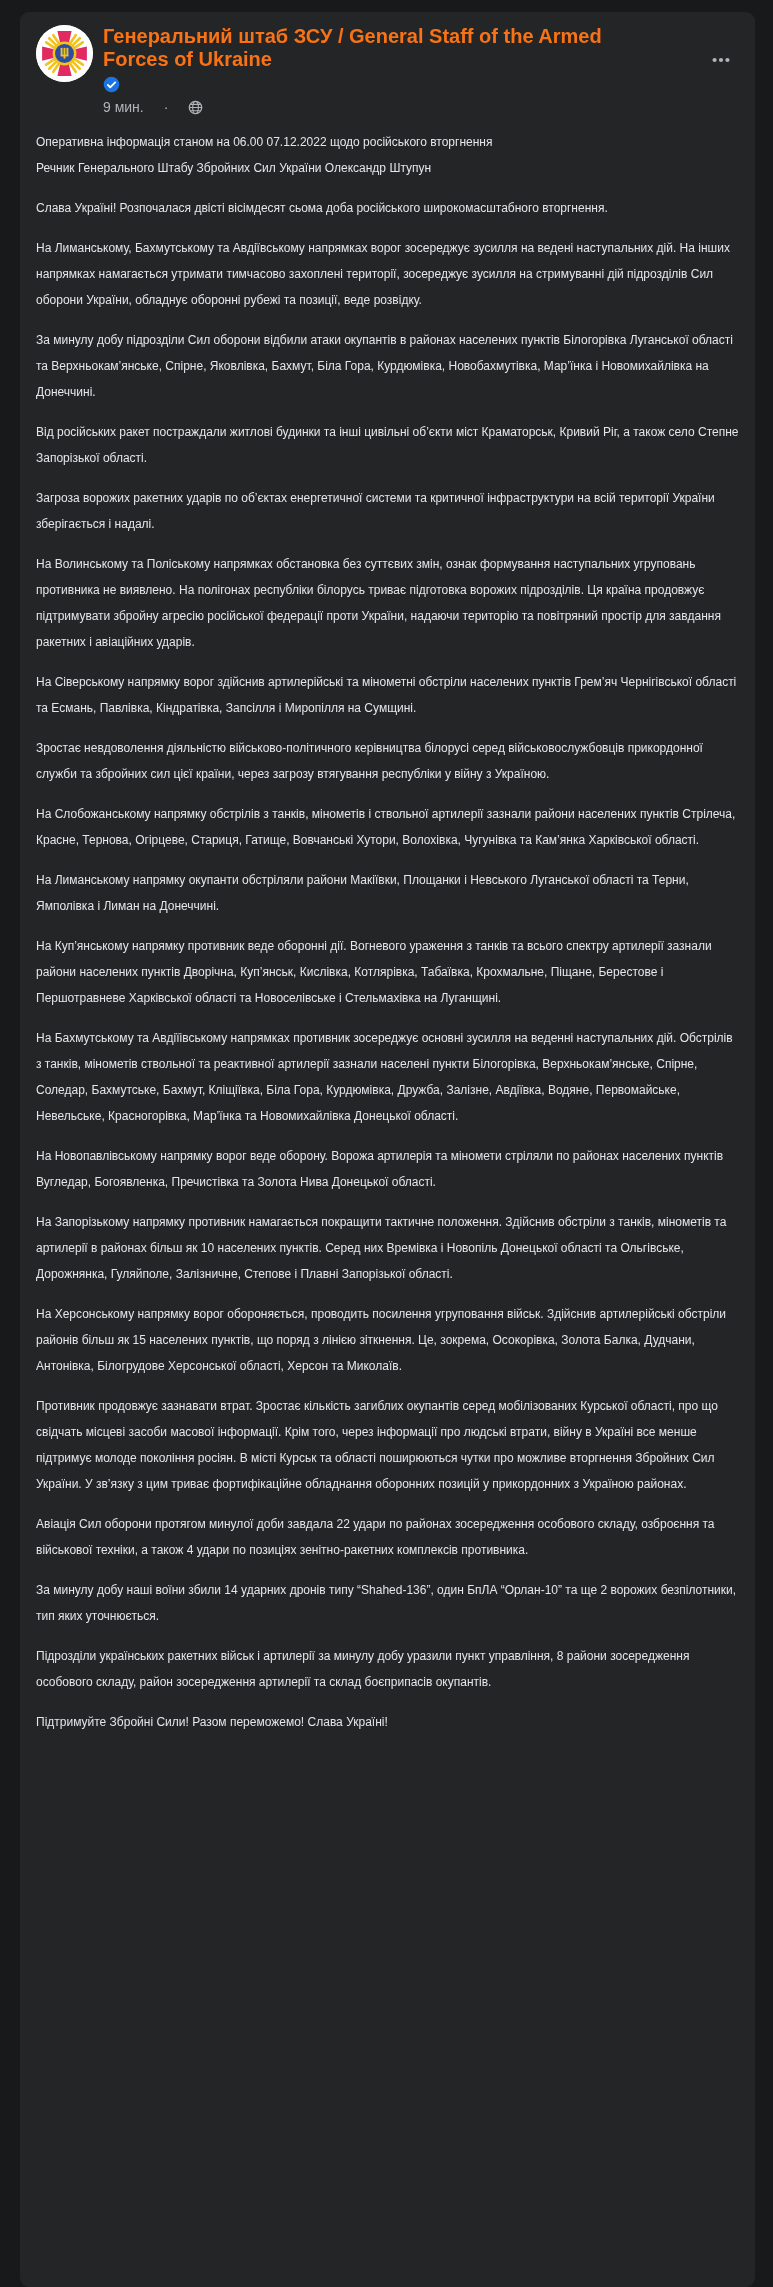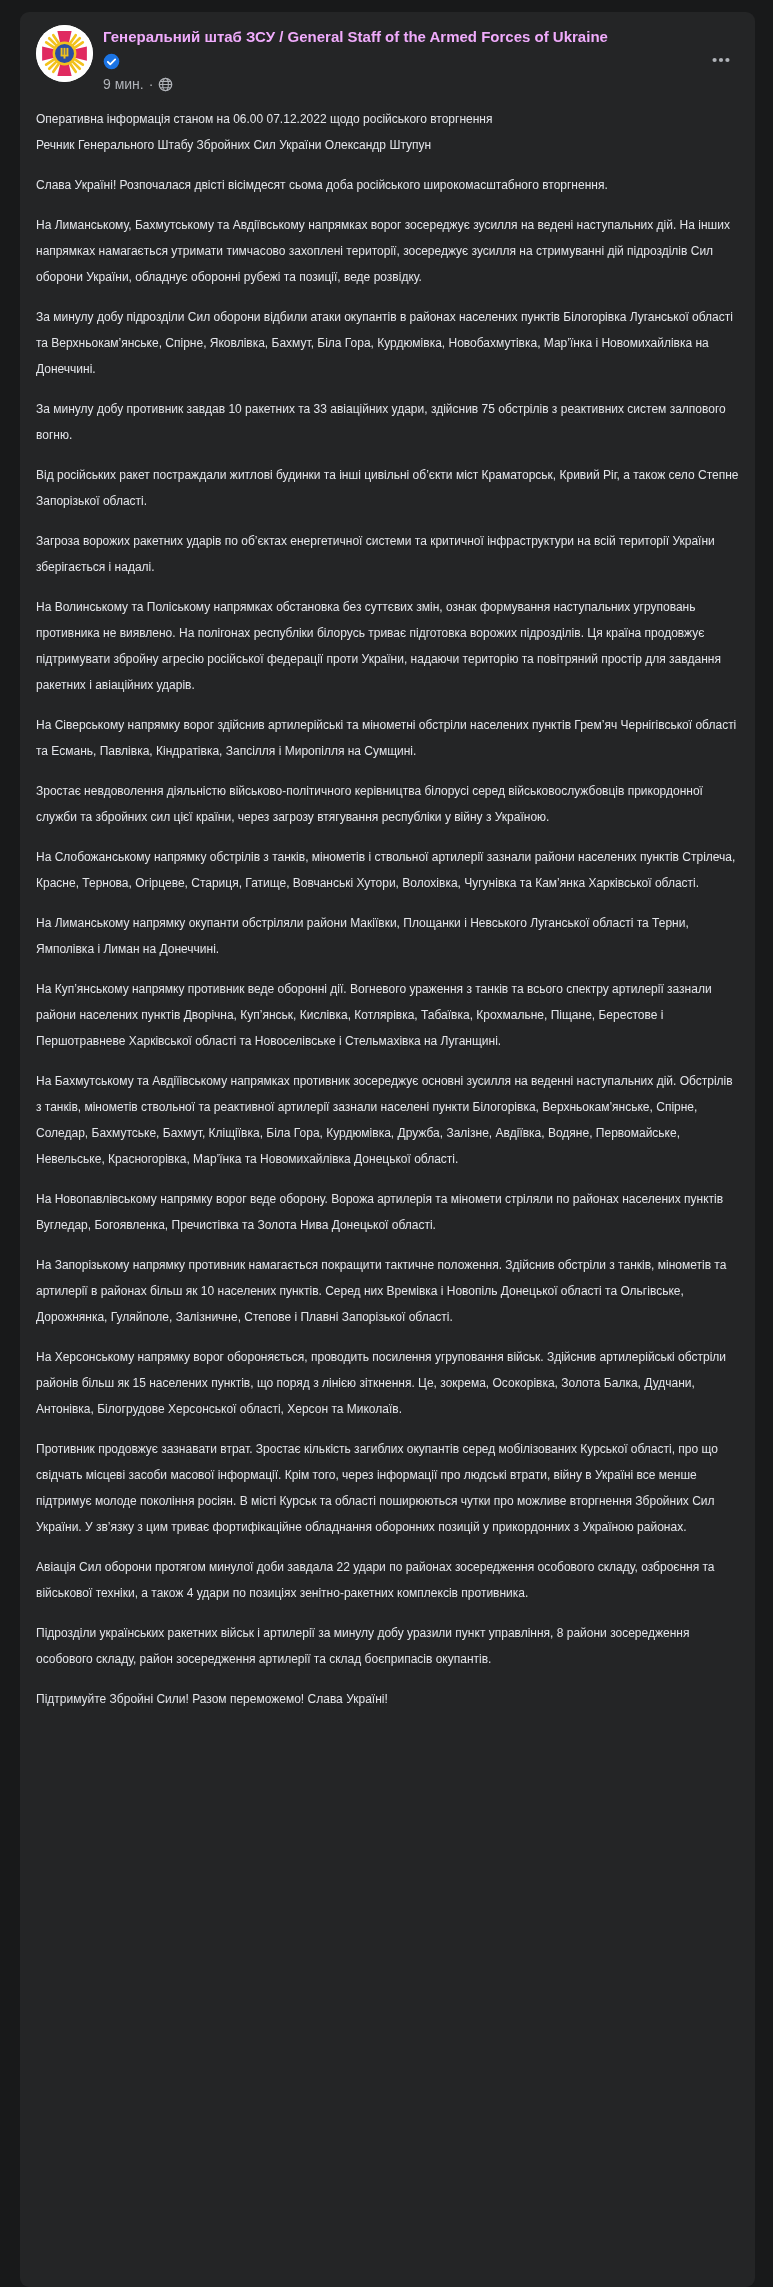--- a/index.html
+++ b/index.html
@@ -32,35 +32,35 @@
     cursor: pointer;
     background: #fff;
   }
   .avatar svg { display: block; width: 57px; height: 57px; }
   .header-info {
     margin-left: 10px;
     display: flex;
     flex-direction: column;
   }
   .page-name {
-    color: #f0abfc;
+    color: #f97316;
     font-weight: 700;
-    font-size: 15px;
+    font-size: 20px;
     line-height: 23px;
     max-width: 565px;
     text-decoration: none;
     cursor: pointer;
   }
   .badge-row { margin-top: 5px; height: 17px; display: flex; align-items: center; }
   .badge-row svg { width: 17px; height: 17px; display: block; }
   .meta {
     margin-top: 5px;
     display: flex;
     align-items: center;
-    gap: 5px;
+    gap: 20px;
     color: #b0b3b8;
     font-size: 14px;
     line-height: 18px;
     text-decoration: none;
     cursor: pointer;
   }
   .meta .globe svg { width: 15px; height: 15px; display: block; }
   .more {
     position: absolute;
     top: 30px; right: 16px;
@@ -160,33 +160,33 @@
         </svg>
       </button>
     </header>
 
     <div class="body">
         <p class="para">Оперативна інформація станом на 06.00 07.12.2022 щодо російського вторгнення
 Речник Генерального Штабу Збройних Сил України Олександр Штупун</p>
         <p class="para">Слава Україні! Розпочалася двісті вісімдесят сьома доба російського широкомасштабного вторгнення.</p>
         <p class="para">На Лиманському, Бахмутському та Авдіївському напрямках ворог зосереджує зусилля на ведені наступальних дій. На інших напрямках намагається утримати тимчасово захоплені території, зосереджує зусилля на стримуванні дій підрозділів Сил оборони України, обладнує оборонні рубежі та позиції, веде розвідку.</p>
         <p class="para">За минулу добу підрозділи Сил оборони відбили атаки окупантів в районах населених пунктів Білогорівка Луганської області та Верхньокам’янське, Спірне, Яковлівка, Бахмут, Біла Гора, Курдюмівка, Новобахмутівка, Мар’їнка і Новомихайлівка на Донеччині.</p>
-        <p class="para">За минулу добу противник завдав 10 ракетних та 33 авіаційних удари, здійснив 75 обстрілів з реактивних систем залпового вогню.</p>
         <p class="para">Від російських ракет постраждали житлові будинки та інші цивільні об’єкти міст Краматорськ, Кривий Ріг, а також село Степне Запорізької області.</p>
         <p class="para">Загроза ворожих ракетних ударів по об’єктах енергетичної системи та критичної інфраструктури на всій території України зберігається і надалі.</p>
         <p class="para">На Волинському та Поліському напрямках обстановка без суттєвих змін, ознак формування наступальних угруповань противника не виявлено. На полігонах республіки білорусь триває підготовка ворожих підрозділів. Ця країна продовжує підтримувати збройну агресію російської федерації проти України, надаючи територію та повітряний простір для завдання ракетних і авіаційних ударів.</p>
         <p class="para">На Сіверському напрямку ворог здійснив артилерійські та мінометні обстріли населених пунктів Грем’яч Чернігівської області та Есмань, Павлівка, Кіндратівка, Запсілля і Миропілля на Сумщині.</p>
         <p class="para">Зростає невдоволення діяльністю військово-політичного керівництва білорусі серед військовослужбовців прикордонної служби та збройних сил цієї країни, через загрозу втягування республіки у війну з Україною.</p>
         <p class="para">На Слобожанському напрямку обстрілів з танків, мінометів і ствольної артилерії зазнали райони населених пунктів Стрілеча, Красне, Тернова, Огірцеве, Стариця, Гатище, Вовчанські Хутори, Волохівка, Чугунівка та Кам’янка Харківської області.</p>
         <p class="para">На Лиманському напрямку окупанти обстріляли райони Макіївки, Площанки і Невського Луганської області та Терни, Ямполівка і Лиман на Донеччині.</p>
         <p class="para">На Куп’янському напрямку противник веде оборонні дії. Вогневого ураження з танків та всього спектру артилерії зазнали райони населених пунктів Дворічна, Куп’янськ, Кислівка, Котлярівка, Табаївка, Крохмальне, Піщане, Берестове і Першотравневе Харківської області та Новоселівське і Стельмахівка на Луганщині.</p>
         <p class="para">На Бахмутському та Авдіїівському напрямках противник зосереджує основні зусилля на веденні наступальних дій. Обстрілів з танків, мінометів ствольної та реактивної артилерії зазнали населені пункти Білогорівка, Верхньокам’янське, Спірне, Соледар, Бахмутське, Бахмут, Кліщіївка, Біла Гора, Курдюмівка, Дружба, Залізне, Авдіївка, Водяне, Первомайське, Невельське, Красногорівка, Мар’їнка та Новомихайлівка Донецької області.</p>
         <p class="para">На Новопавлівському напрямку ворог веде оборону. Ворожа артилерія та міномети стріляли по районах населених пунктів Вугледар, Богоявленка, Пречистівка та Золота Нива Донецької області.</p>
         <p class="para">На Запорізькому напрямку противник намагається покращити тактичне положення. Здійснив обстріли з танків, мінометів та артилерії в районах більш як 10 населених пунктів. Серед них Времівка і Новопіль Донецької області та Ольгівське, Дорожнянка, Гуляйполе, Залізничне, Степове і Плавні Запорізької області.</p>
         <p class="para">На Херсонському напрямку ворог обороняється, проводить посилення угруповання військ. Здійснив артилерійські обстріли районів більш як 15 населених пунктів, що поряд з лінією зіткнення. Це, зокрема, Осокорівка, Золота Балка, Дудчани, Антонівка, Білогрудове Херсонської області, Херсон та Миколаїв.</p>
         <p class="para">Противник продовжує зазнавати втрат. Зростає кількість загиблих окупантів серед мобілізованих Курської області, про що свідчать місцеві засоби масової інформації. Крім того, через інформації про людські втрати, війну в Україні все менше підтримує молоде покоління росіян. В місті Курськ та області поширюються чутки про можливе вторгнення Збройних Сил України. У зв’язку з цим триває фортифікаційне обладнання оборонних позицій у прикордонних з Україною районах.</p>
         <p class="para">Авіація Сил оборони протягом минулої доби завдала 22 удари по районах зосередження особового складу, озброєння та військової техніки, а також 4 удари по позиціях зенітно-ракетних комплексів противника.</p>
+        <p class="para">За минулу добу наші воїни збили 14 ударних дронів типу “Shahed-136”, один БпЛА “Орлан-10” та ще 2 ворожих безпілотники, тип яких уточнюється.</p>
         <p class="para">Підрозділи українських ракетних військ і артилерії за минулу добу уразили пункт управління, 8 райони зосередження особового складу, район зосередження артилерії та склад боєприпасів окупантів.</p>
         <p class="para">Підтримуйте Збройні Сили! Разом переможемо! Слава Україні!</p>
       </div>
 
   </article>
 </div>
 
 </body></html>

